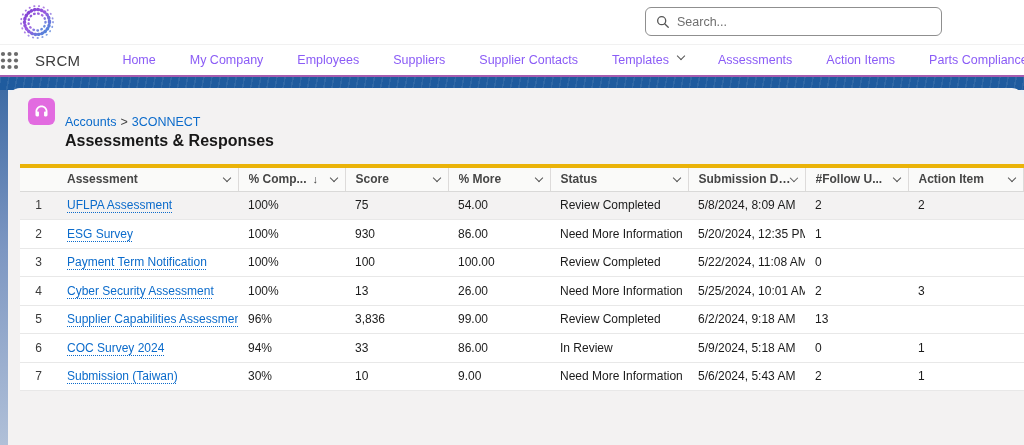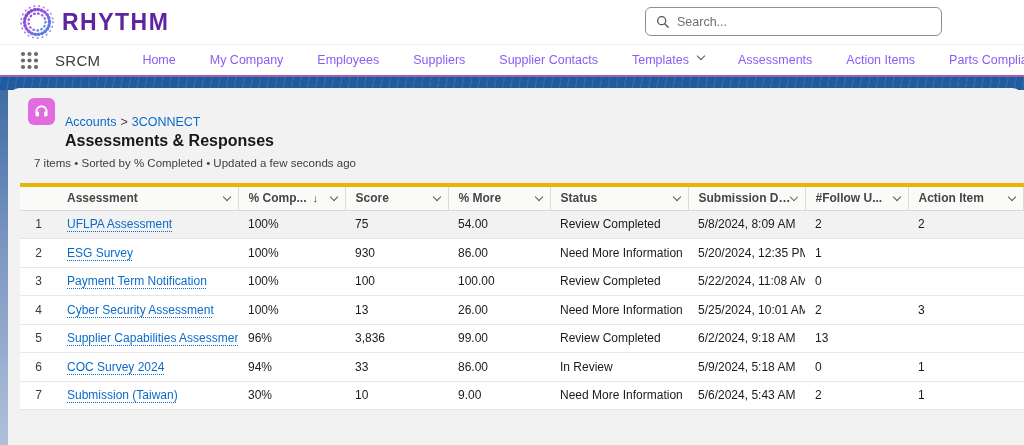--- a/index.html
+++ b/index.html
@@ -11,21 +11,21 @@
   .logo-wrap { display:flex; align-items:center; gap:6px; }
   .logo-text { font-size:23px; font-weight:800; letter-spacing:1.5px; color:#5f249f; }
   .searchbox { position:absolute; left:645px; top:7px; width:297px; height:29px;
                border:1px solid #8f8f8f; border-radius:6px; background:#fff;
                display:flex; align-items:center; padding:0 10px; gap:7px; }
   .searchbox input { border:none; outline:none; font-size:12.5px; color:#333; width:100%;
                      font-family:"Liberation Sans", sans-serif; background:transparent; }
   .searchbox input::placeholder { color:#6f6f6f; }
 
   
-  .navbar { height:31px; background:#fff; display:flex; align-items:center; padding-left:20px;
+  .navbar { height:31px; background:#fff; display:flex; align-items:center; 
             border-top:1px solid #f1f1f1; }
   .waffle { margin-right:16px; cursor:pointer; display:flex; }
   .appname { font-size:15px; color:#3c3c3c; margin-right:42px; letter-spacing:0.3px; }
   .nav-items { display:flex; align-items:center; gap:34px; white-space:nowrap; }
   .nav-item { font-size:12.5px; color:#8b5cf6; cursor:pointer; display:flex; }
   .chev { display:inline-block; width:6px; height:6px; border-right:1.4px solid #555;
           border-bottom:1.4px solid #555; transform:rotate(45deg); margin-left:9px; margin-bottom:2px; }
 
   
   .main { position:relative; height:370px; background:#eef1f6; }
@@ -75,21 +75,20 @@
             <stop offset="0" stop-color="#7a3bd0"></stop>
               <stop offset="0.45" stop-color="#9a5ae0"></stop>
               <stop offset="1" stop-color="#3f8fd8"></stop>
           </linearGradient>
         </defs>
         <circle cx="19" cy="19" r="12.5" fill="none" stroke="url(#lg)" stroke-width="3.4" stroke-dasharray="0.5 3" stroke-linecap="round"></circle>
         <circle cx="19" cy="19" r="8.5" fill="none" stroke="url(#lg)" stroke-width="2.4" stroke-dasharray="0.5 3.6" stroke-linecap="round" opacity="0.9"></circle>
         <circle cx="19" cy="19" r="16" fill="none" stroke="url(#lg)" stroke-width="1.8" stroke-dasharray="0.4 4.4" stroke-linecap="round" opacity="0.75"></circle>
       </svg>
     </span>
-    <span class="logo-text">RHYTHM</span>
   </div>
   <div class="searchbox">
     <span style="display:flex;">
       <svg width="14" height="14" viewBox="0 0 16 16">
           <circle cx="6.5" cy="6.5" r="4.6" fill="none" stroke="#555" stroke-width="1.5"></circle>
           <line x1="10.2" y1="10.2" x2="14" y2="14" stroke="#555" stroke-width="1.5" stroke-linecap="round"></line>
         </svg>
     </span>
     <input type="text" placeholder="Search..." style="">
   </div>
@@ -161,21 +160,20 @@
           <path d="M12 3.5c-4.7 0-8.5 3.8-8.5 8.5v4.9c0 1.1.9 2 2 2h1.6c.7 0 1.3-.6 1.3-1.3v-4.2c0-.7-.6-1.3-1.3-1.3H5.9v-.1c0-3.4 2.7-6.1 6.1-6.1s6.1 2.7 6.1 6.1v.1h-1.2c-.7 0-1.3.6-1.3 1.3v4.2c0 .7.6 1.3 1.3 1.3h1.6c1.1 0 2-.9 2-2V12c0-4.7-3.8-8.5-8.5-8.5z"></path>
         </svg>
       </div>
       <div>
         <div class="crumb-line">
           <a class="crumb-link">Accounts</a><span class="crumb-sep">&gt;</span><a class="crumb-link">3CONNECT</a>
         </div>
         <div class="page-title">Assessments &amp; Responses</div>
       </div>
     </div>
-    <div class="summary">7 items • Sorted by % Completed • Updated a few seconds ago</div>
 
     <table>
       <colgroup>
         <col style="width:37px">
           <col style="width:181px">
           <col style="width:107px">
           <col style="width:103px">
         <col style="width:102px">
           <col style="width:138px">
           <col style="width:117px">

